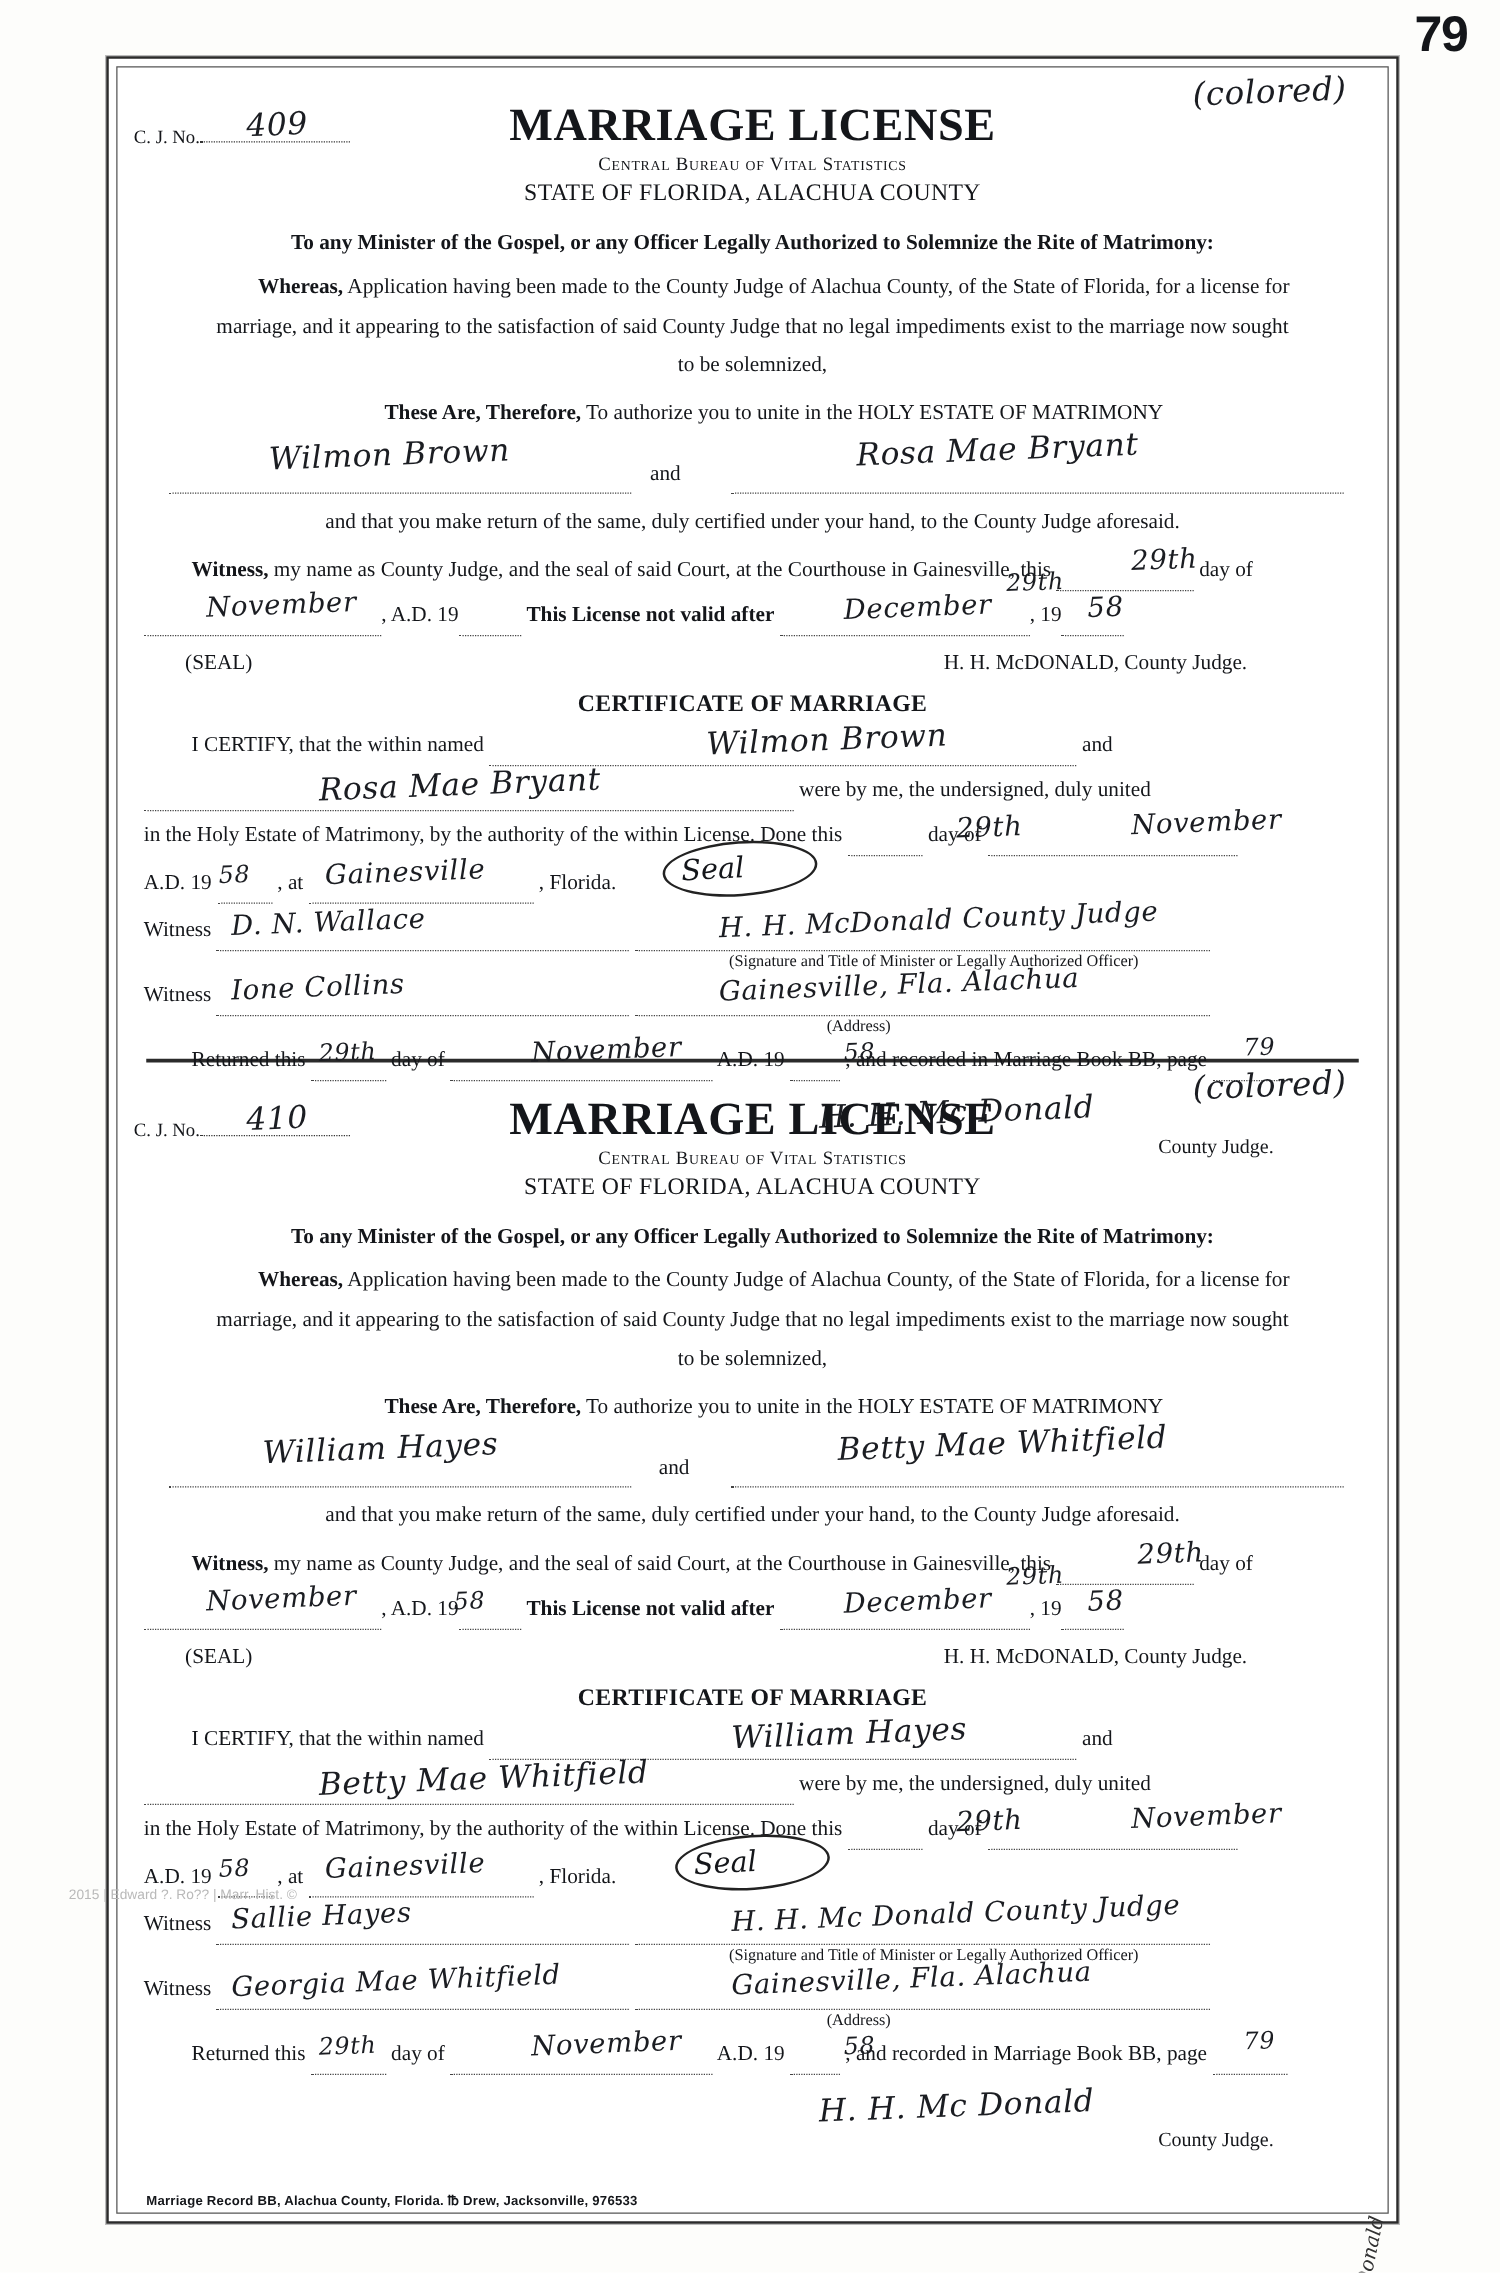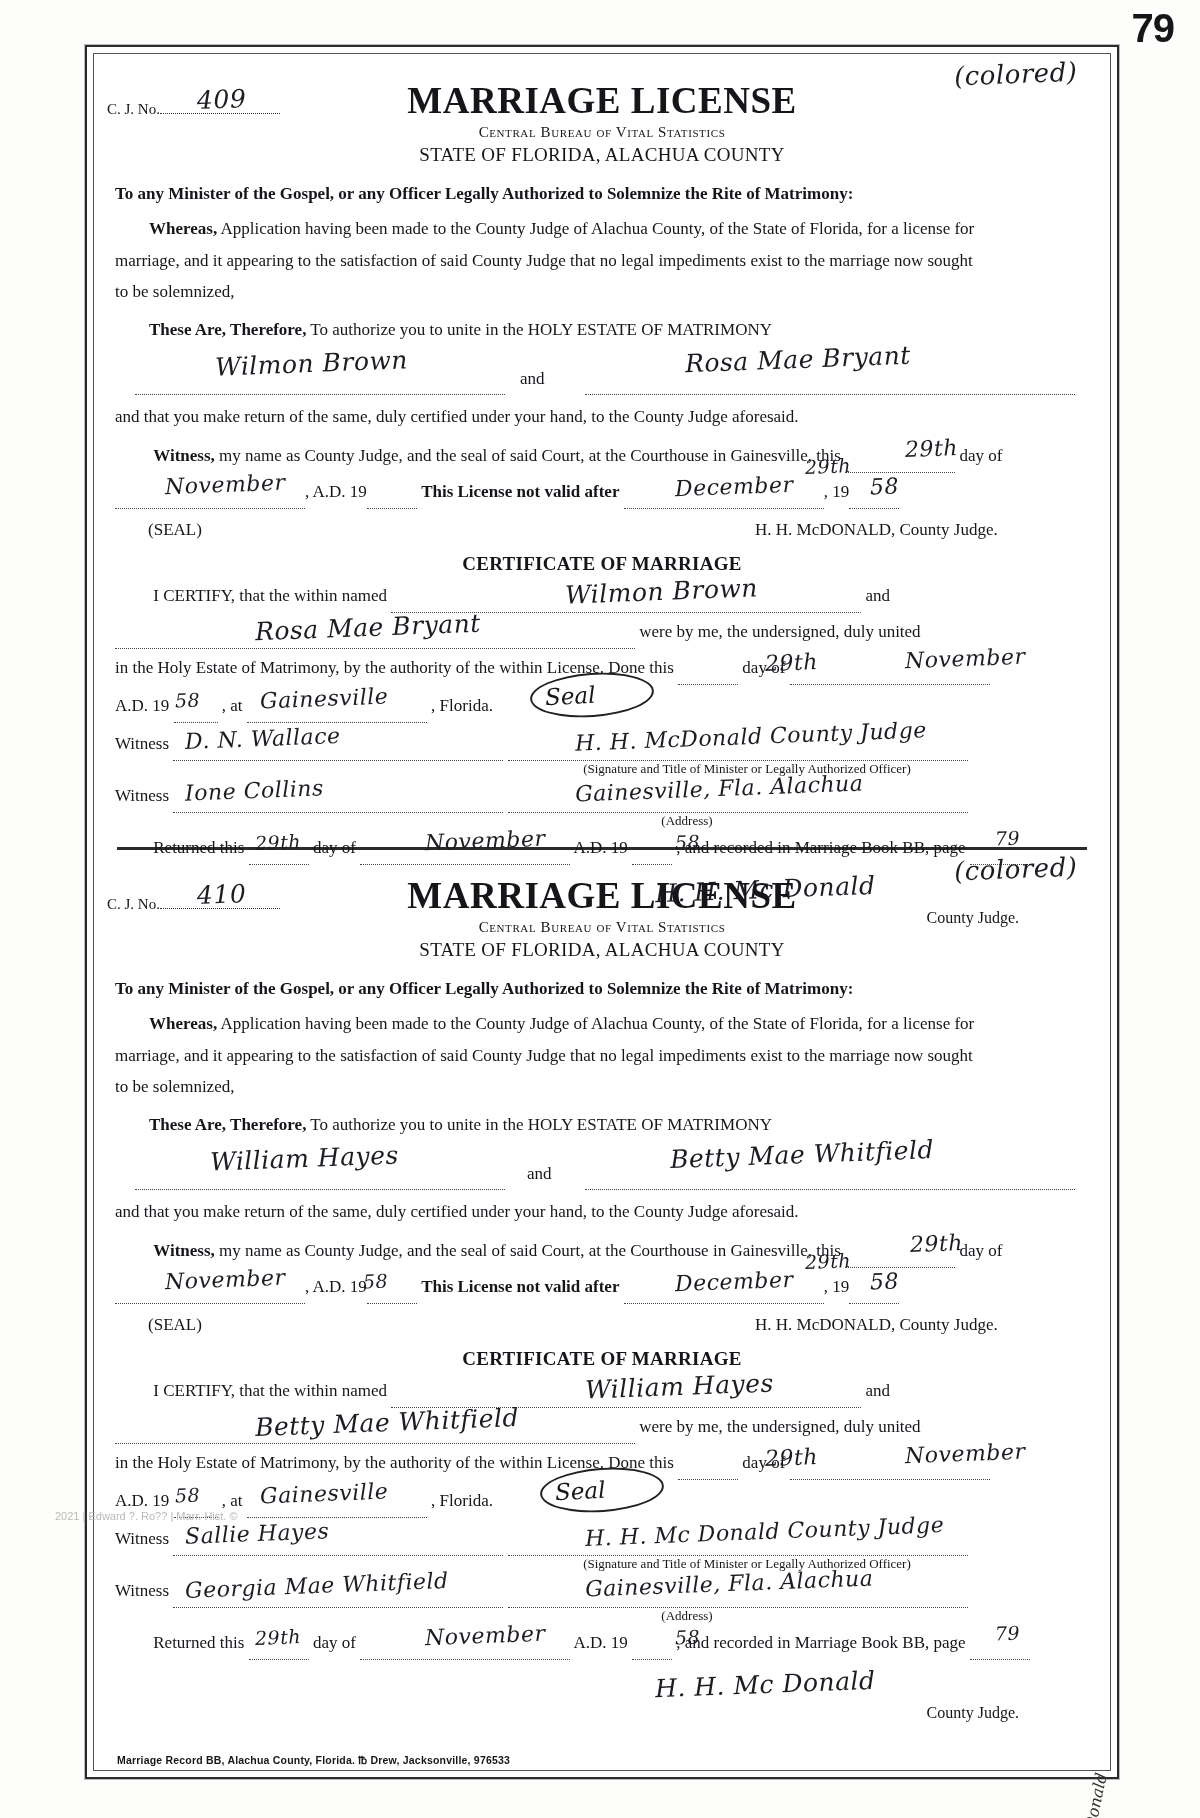--- a/index.html
+++ b/index.html
@@ -71,21 +71,21 @@
   }
   .state{
     text-align:center;font-size:19px;margin-top:3px;letter-spacing:.3px;
   }
   .colored{
     position:absolute;right:40px;top:2px;
     font-size:26px;
   }
   .para{
     font-size:17px;line-height:1.85;margin:8px 0 0 0;
-    text-align:left;
+    text-align:center;
   }
   .bold{font-weight:bold;}
   .line-row{
     position:relative;
     font-size:17px;
     line-height:2.0;
   }
   .dotline{
     display:inline-block;
     border-bottom:1px dotted #444;
@@ -415,13 +415,13 @@
     <div class="line-row" style="margin-top:4px;height:40px;">
       <span class="abs hand big" style="left:540px;top:-4px;">H. H. Mc Donald</span>
     </div>
     <div style="text-align:right;padding-right:70px;font-size:16px;">County Judge.</div>
   </div>
 
   <div class="footer-note">Marriage Record BB, Alachua County, Florida.  ℔ Drew, Jacksonville, 976533</div>
   <div class="corner-scribble">one D. McDonald</div>
 </div>
 
-<div class="watermark">2021 | Edward ?. Ro?? | Marr. Hist. ©</div>
+<div class="watermark">2015 | Edward ?. Ro?? | Marr. Hist. ©</div>
 
 </body></html>

